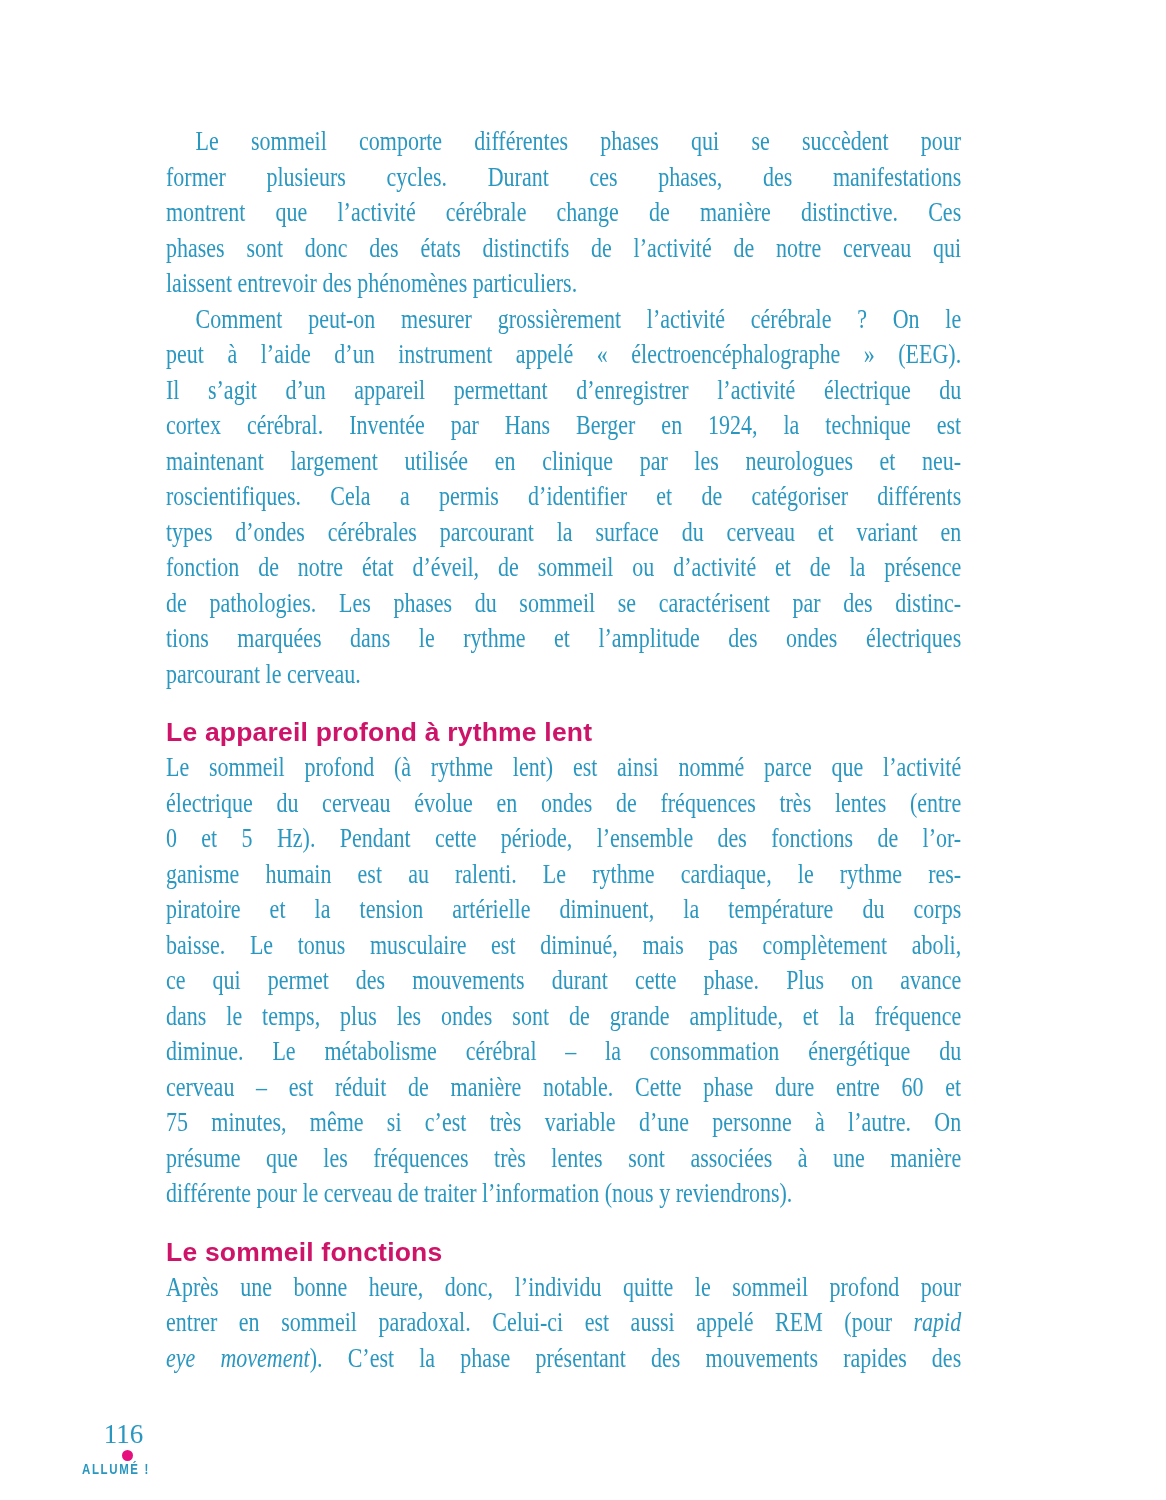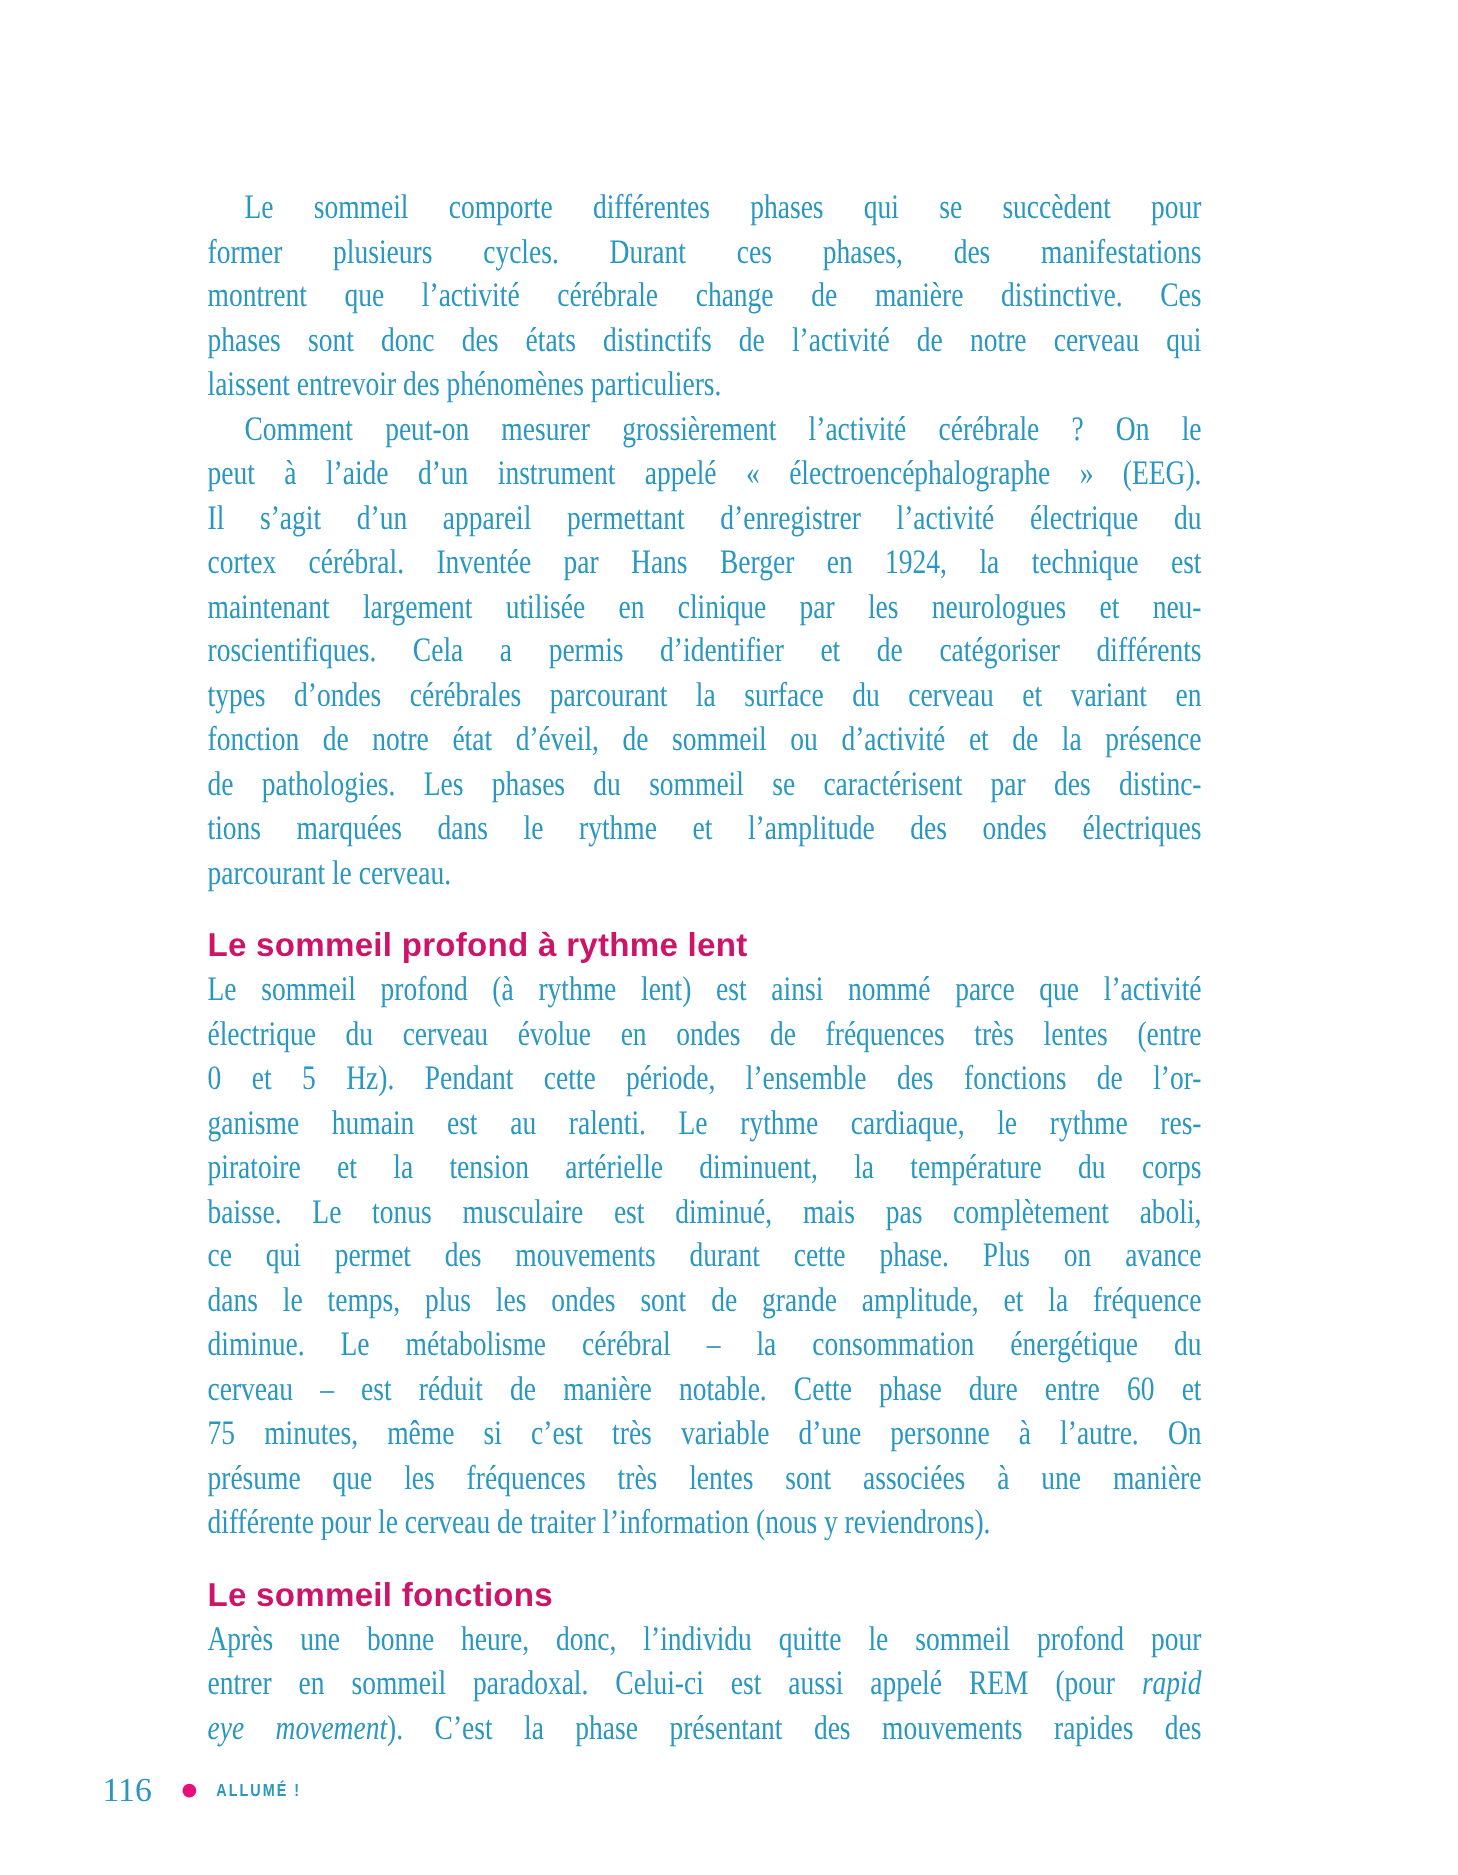--- a/index.html
+++ b/index.html
@@ -16,21 +16,20 @@
     width: 1166px; height: 1500px;
     background: var(--bg, #ffffff);
     overflow: hidden;
   }
   
   .textblock {
     position: absolute;
     left: 166px;
     top: 123px;
     width: 794px;
-    margin-top: 24px;
   }
   .para {
     width: 994px;                 
     transform: scaleX(0.8);
     transform-origin: 0 0;
     color: var(--body, #2a97c0);
     font-size: 27.5px;
   }
   .line {
     line-height: 35.5px;
@@ -50,20 +49,21 @@
     margin-top: 25px;
   }
   
   .footer {
     position: absolute;
     left: 82px;
     top: 1419px;
     height: 26px;
     display: flex;
     align-items: center;
+    flex-direction: column;
   }
   .pagenum {
     font-family: "Liberation Serif", serif;
     font-size: 27px;
     color: var(--body, #2a97c0);
   }
   .dot {
     width: 11px; height: 11px;
     border-radius: 50%;
     background: var(--bullet, #e5107d);
@@ -101,21 +101,21 @@
         <div class="line">Il s’agit d’un appareil permettant d’enregistrer l’activité électrique du</div>
         <div class="line">cortex cérébral. Inventée par Hans Berger en 1924, la technique est</div>
         <div class="line">maintenant largement utilisée en clinique par les neurologues et neu-</div>
         <div class="line">roscientifiques. Cela a permis d’identifier et de catégoriser différents</div>
         <div class="line">types d’ondes cérébrales parcourant la surface du cerveau et variant en</div>
         <div class="line">fonction de notre état d’éveil, de sommeil ou d’activité et de la présence</div>
         <div class="line">de pathologies. Les phases du sommeil se caractérisent par des distinc-</div>
         <div class="line">tions marquées dans le rythme et l’amplitude des ondes électriques</div>
         <div class="line">parcourant le cerveau.</div>
       </div>
-      <div class="heading">Le sommeil profond à rythme lent</div>
+      <div class="heading">Le appareil profond à rythme lent</div>
       <div class="para">
         <div class="line">Le sommeil profond (à rythme lent) est ainsi nommé parce que l’activité</div>
         <div class="line">électrique du cerveau évolue en ondes de fréquences très lentes (entre</div>
         <div class="line">0 et 5 Hz). Pendant cette période, l’ensemble des fonctions de l’or-</div>
         <div class="line">ganisme humain est au ralenti. Le rythme cardiaque, le rythme res-</div>
         <div class="line">piratoire et la tension artérielle diminuent, la température du corps</div>
         <div class="line">baisse. Le tonus musculaire est diminué, mais pas complètement aboli,</div>
         <div class="line">ce qui permet des mouvements durant cette phase. Plus on avance</div>
         <div class="line">dans le temps, plus les ondes sont de grande amplitude, et la fréquence</div>
         <div class="line">diminue. Le métabolisme cérébral – la consommation énergétique du</div>

